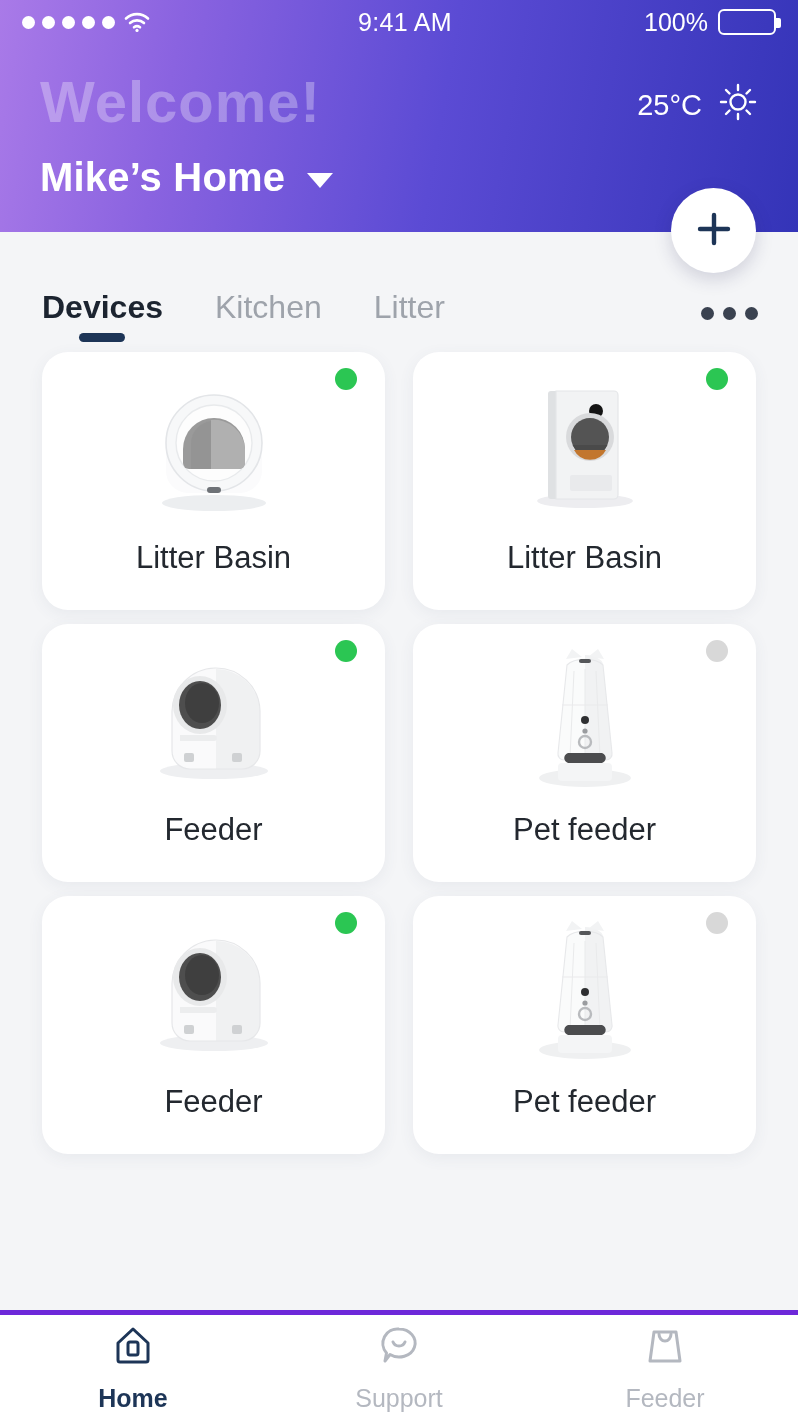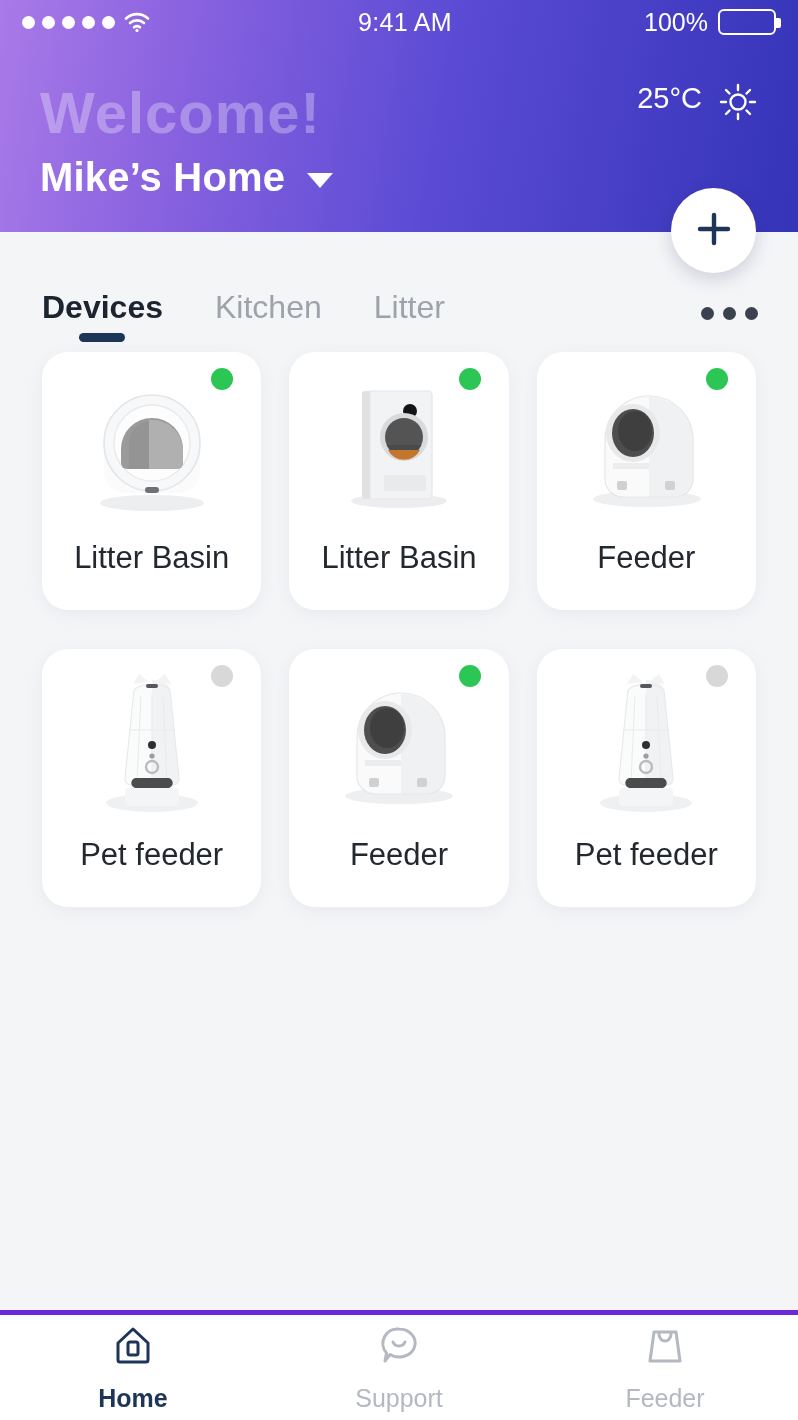--- a/index.html
+++ b/index.html
@@ -37,27 +37,27 @@
     width: 58px; height: 26px; border: 2.5px solid #fff; border-radius: 6px;
     position: relative; padding: 2.5px;
   }
   .battery::after {
     content: ""; position: absolute; right: -7px; top: 7px;
     width: 5px; height: 10px; background: #fff; border-radius: 0 2px 2px 0;
   }
   .battery .lvl { height: 100%; background: #fff; border-radius: 2px; }
 
   .welcome {
-    position: absolute; left: 40px; top: 79px;
+    position: absolute; left: 40px; top: 68px;
     font-size: 58px; font-weight: bold; letter-spacing: 1px;
     color: rgba(255,255,255,.30);
   }
   .weather {
     position: absolute; right: 40px; top: 82px;
-    display: flex; gap: 16px;
+    display: flex; align-items: center; gap: 16px;
     color: #fff; font-size: 29px;
   }
   .home-row {
     position: absolute; left: 40px; top: 155px;
     display: flex; align-items: center; gap: 22px;
   }
   .home-name { font-size: 40px; font-weight: bold; color: #fff; letter-spacing: .2px; }
   .caret {
     width: 0; height: 0; border-left: 13px solid transparent;
     border-right: 13px solid transparent; border-top: 15px solid #fff;
@@ -76,22 +76,22 @@
   .tab.active { color: #1c2430; font-weight: bold; }
   .tab.active::after {
     content: ""; position: absolute; left: 50%; transform: translateX(-50%);
     bottom: 0; width: 46px; height: 9px; border-radius: 5px; background: #1d3557;
   }
   .more-tab { margin-left: auto; display: flex; gap: 9px; padding-bottom: 22px; }
   .more-tab i { width: 13px; height: 13px; border-radius: 50%; background: #3a4250; display: block; }
 
   
   .grid {
-    display: grid; grid-template-columns: 1fr 1fr 1fr;
-    gap: 39px 28px; padding: 10px 42px 0 42px;
+    display: grid; grid-template-columns: 1fr 1fr;
+    gap: 14px 28px; padding: 10px 42px 0 42px;
   }
   .card {
     position: relative; background: #fff; border-radius: 26px;
     height: 258px; box-shadow: 0 4px 16px rgba(70,80,110,.07);
     display: flex; flex-direction: column; align-items: center;
   }
   .status-dot {
     position: absolute; right: 28px; top: 16px;
     width: 22px; height: 22px; border-radius: 50%;
   }

